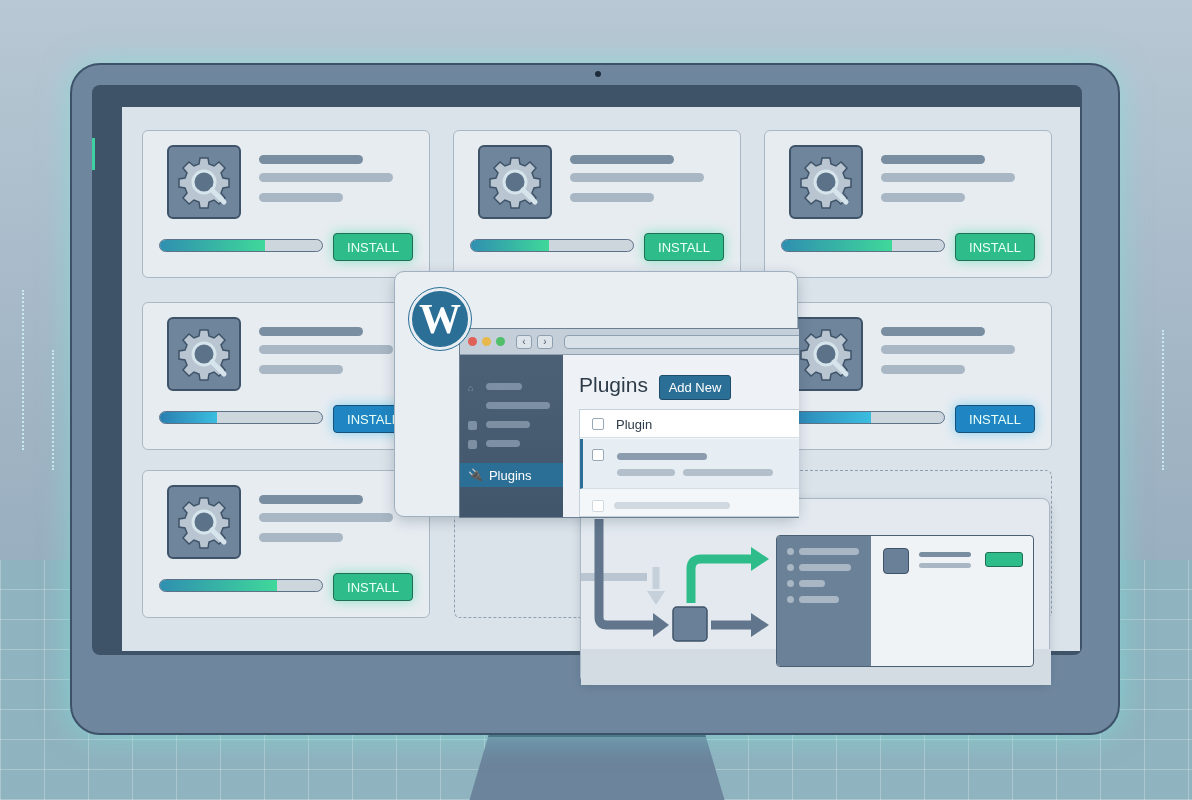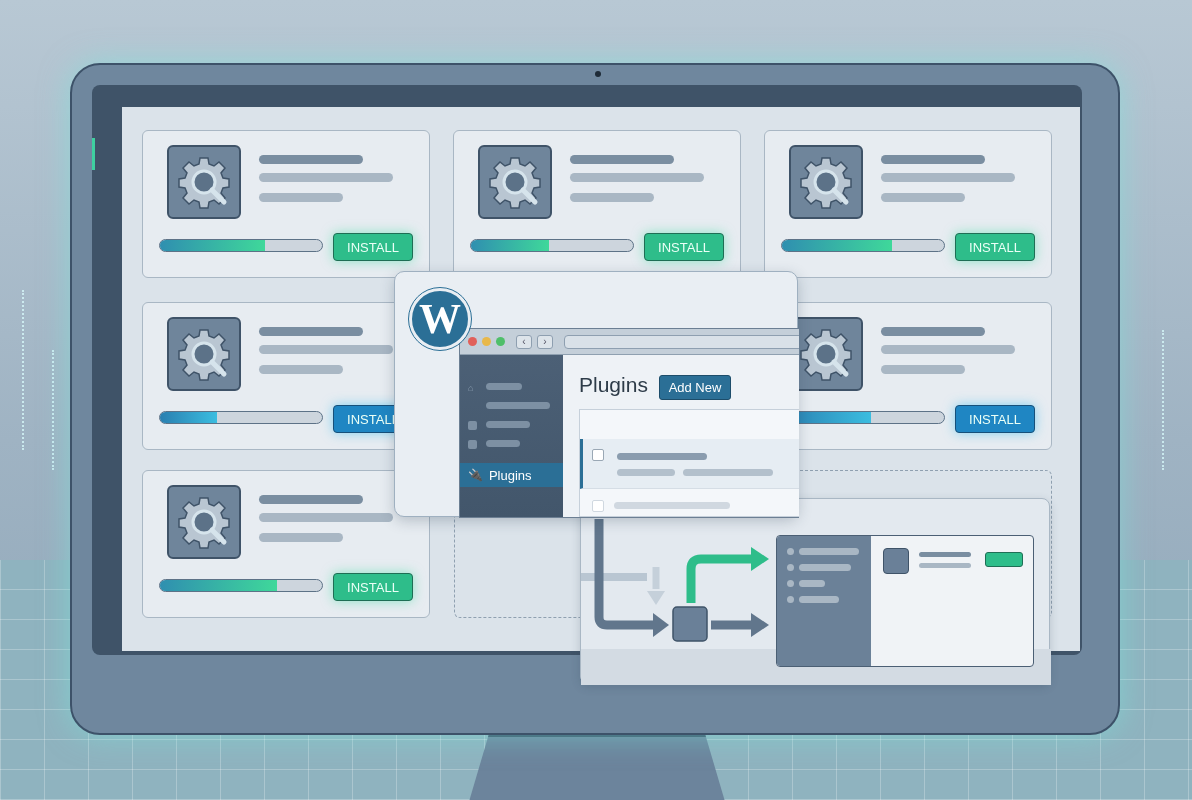--- a/index.html
+++ b/index.html
@@ -233,20 +233,24 @@
       <div class="sline" style="left:26px;top:85px;width:34px"></div>
       <div class="plugact" style="top:108px">
         <span style="font-size:12px">🔌</span>
         <span>Plugins</span>
       </div>
     </div>
     <div class="wpmain">
       <div class="ptitle">Plugins</div>
       <div class="addnew">Add New</div>
       <div class="tbl">
+        <div class="trow" style="top:0;height:28px;background:#fff;border-bottom:1px solid #d5dde5">
+          <span class="cb" style="top:8px"></span>
+          <span style="position:absolute;left:36px;top:7px;font-size:13px;color:#2d3b48">Plugin</span>
+        </div>
         <div class="trow" style="top:29px;height:50px;background:#e6edf3;border-left:3px solid #2b6f96;border-bottom:1px solid #d5dde5">
           <span class="cb" style="top:10px;left:9px"></span>
           <div class="sline" style="left:34px;top:14px;width:90px;background:#8a9cae"></div>
           <div class="sline" style="left:34px;top:30px;width:58px;background:#b3c0cc"></div>
           <div class="sline" style="left:100px;top:30px;width:90px;background:#b3c0cc"></div>
         </div>
         <div class="trow" style="top:80px;height:30px">
           <span class="cb" style="top:10px;border-color:#d0d8e0"></span>
           <div class="sline" style="left:34px;top:12px;width:116px;background:#d0d8e0"></div>
         </div>

